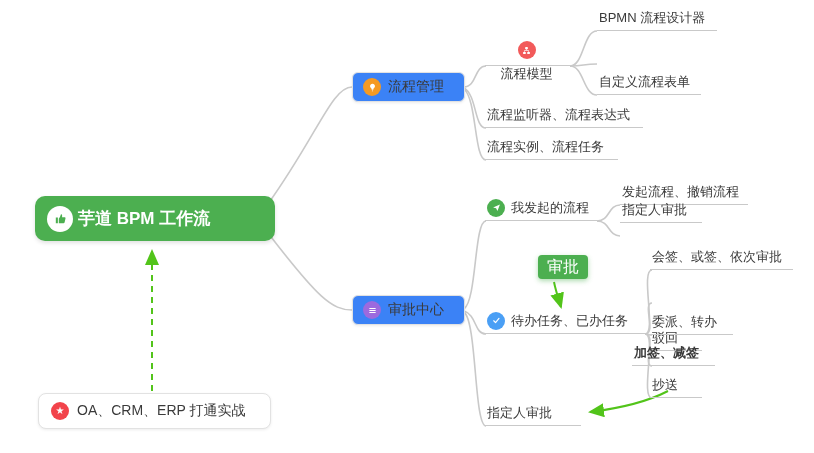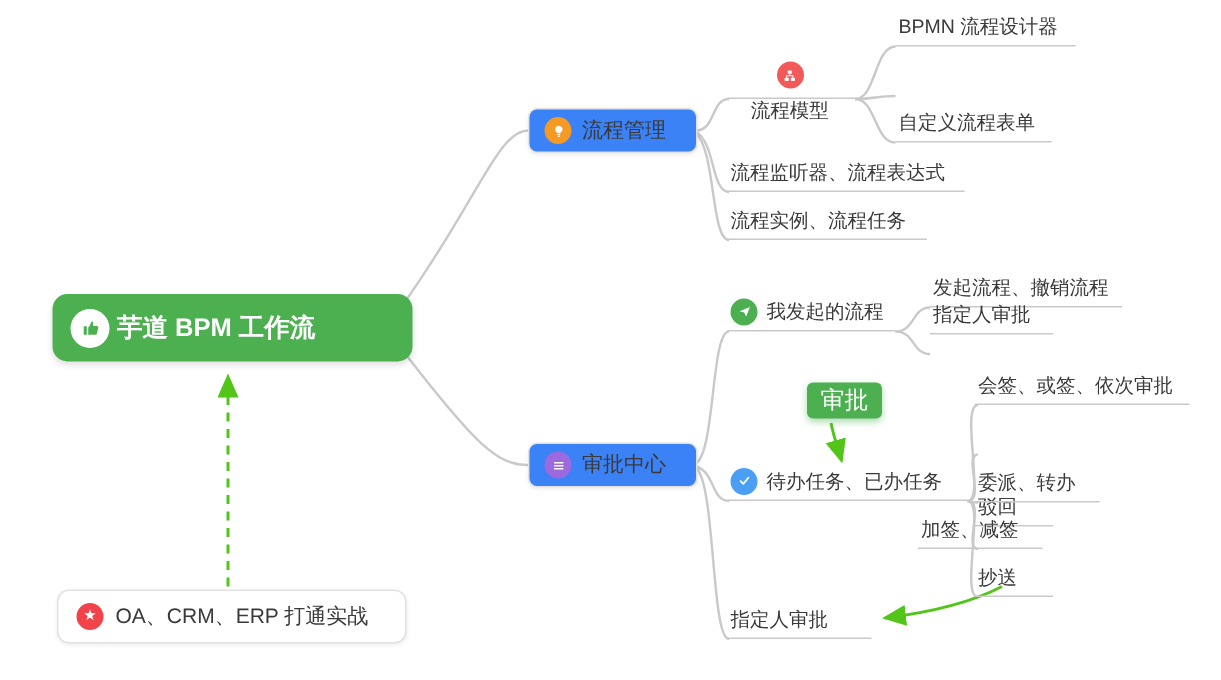--- a/index.html
+++ b/index.html
@@ -188,21 +188,21 @@
   </div>
 
   <div class="topic" style="left:650px;top:278px;width:52px;margin-top:48px;">
     <span>驳回</span>
   </div>
 
   <div class="topic" style="left:650px;top:310px;width:83px;">
     <span>委派、转办</span>
   </div>
 
-  <div class="topic" style="left:612px;top:341px;width:83px;">
+  <div class="topic" style="left:632px;top:341px;width:83px;font-weight:bold;">
     <span>加签、减签</span>
   </div>
 
   <div class="topic" style="left:650px;top:373px;width:52px;font-family:Liberation Mono, monospace;">
     <span>抄送</span>
   </div>
 
   <div class="topic" style="left:485px;top:401px;width:96px;">
     <span>指定人审批</span>
   </div>

